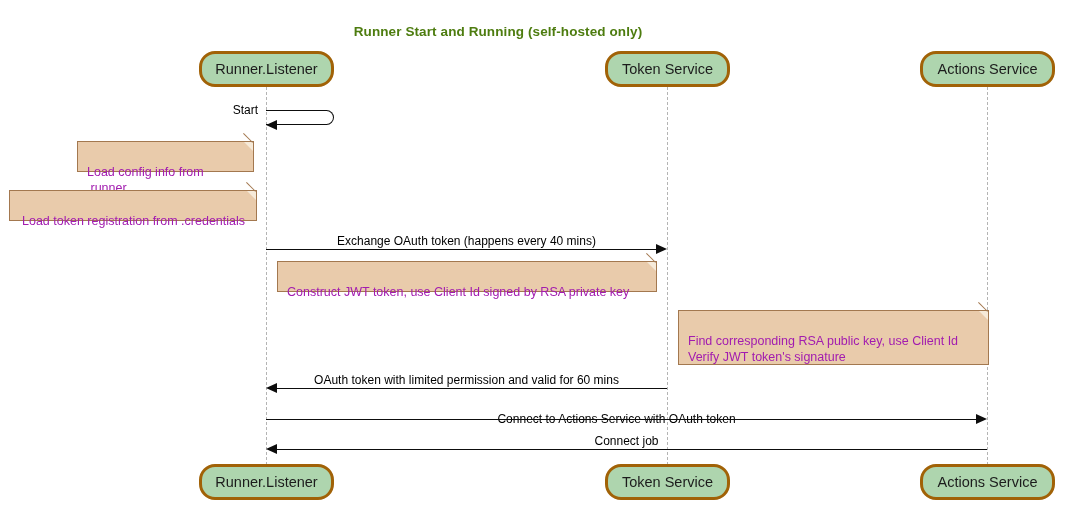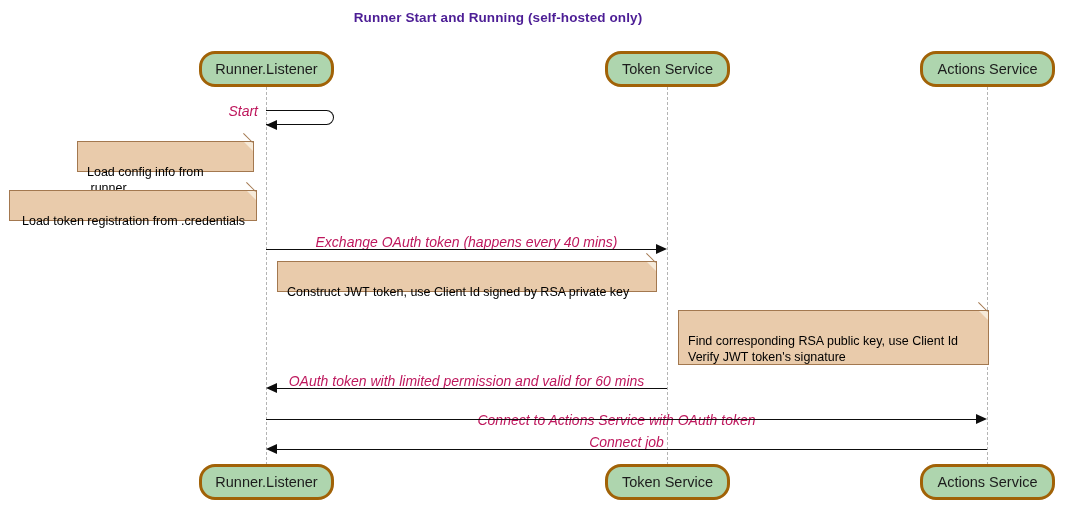--- a/index.html
+++ b/index.html
@@ -18,26 +18,26 @@
   }
   #diagram {
     position: absolute;
     left: 0; top: 0;
     width: 1070px;
     height: 525px;
   }
   .title {
     position: absolute;
     left: 0;
-    top: 10px;
+    top: 24px;
     width: 996px;
     text-align: center;
     font-size: 13.5px;
     font-weight: bold;
-    color: #4c1d95;
+    color: #4d7c0f;
     letter-spacing: 0.1px;
   }
   
   .participant {
     position: absolute;
     box-sizing: border-box;
     background: #aed5ae;
     border: 3px solid #a16207;
     border-radius: 16px;
     display: flex;
@@ -53,21 +53,21 @@
     width: 0;
     border-left: 1px dashed #b4b4b4;
   }
   
   .note {
     position: absolute;
     box-sizing: border-box;
     background: #e9cbab;
     border: 1px solid #a3784f;
     font-size: 12.5px;
-    color: #000000;
+    color: #a21caf;
     padding: 6px 9px 5px 9px;
     line-height: 16px;
     white-space: pre-line;
   }
   .note .fold {
     position: absolute;
     top: 0;
     right: 0;
     width: 0;
     height: 0;
@@ -100,25 +100,24 @@
     border-bottom: 5.5px solid transparent;
     border-left: 11px solid #0d0d0d;
   }
   .arrowhead.left {
     border-top: 5.5px solid transparent;
     border-bottom: 5.5px solid transparent;
     border-right: 11px solid #0d0d0d;
   }
   .msg-label {
     position: absolute;
-    font-size: 14px;
-    color: #be185d;
+    font-size: 12px;
+    color: #000000;
     white-space: nowrap;
     text-align: center;
-    font-style: italic;
   }
   
   .selfloop {
     position: absolute;
     box-sizing: border-box;
     border: 1.4px solid #0d0d0d;
     border-left: none;
     border-top-right-radius: 12px;
     border-bottom-right-radius: 12px;
   }

